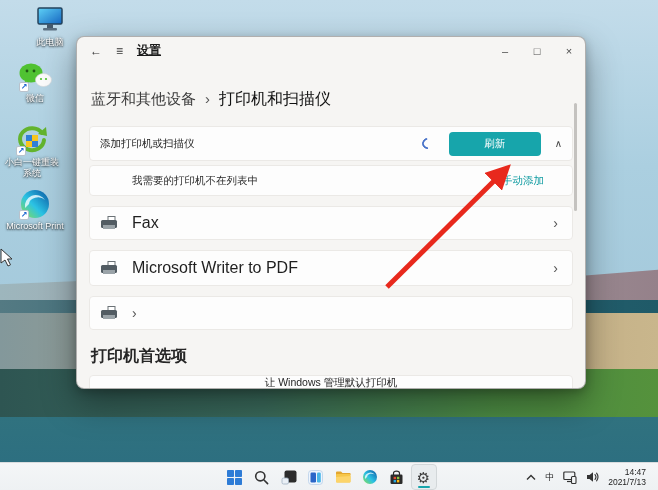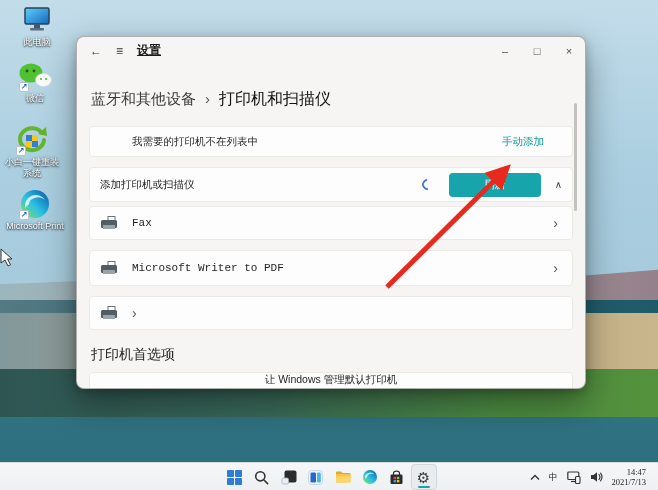--- a/index.html
+++ b/index.html
@@ -54,23 +54,23 @@
   .refresh { border:none; background:#17a5ab; color:#fff; font-size:10.5px;
              width:92px; height:24px; border-radius:4px; margin-right:14px;
              font-family:inherit; cursor:pointer; }
   .chev-up { font-size:10px; color:#444; }
   .sub { height:31px; }
   .sub-label { font-size:10.5px; color:#2a2a2a; flex:1; padding-left:32px; }
   .manual { font-size:10.5px; color:#0f9ba1; text-decoration:none; margin-right:18px; cursor:pointer; }
   .prow { height:34px; }
   .prow-pdf { height:36px; }
   .pic { width:20px; margin-right:12px; display:flex; align-items:center; }
-  .pname { font-size:11px; color:#1f1f1f; flex:1;font-family:Liberation Mono, monospace; }
+  .pname { font-size:16px; color:#1f1f1f; flex:1; }
   .chev { font-size:14px; color:#555; margin-right:4px; }
-  .sect { font-size:14px; font-weight:normal; color:#262626; margin:16px 0 8px 2px; }
+  .sect { font-size:16px; font-weight:bold; color:#262626; margin:16px 0 8px 2px; }
   .pref { height:38px; margin-bottom:0;flex-direction:column; }
   .pref-label { font-size:10.5px; color:#1f1f1f; flex:1; }
   .tstate { font-size:10.5px; color:#222; margin-right:10px; }
   .toggle { position:relative; width:34px; height:16px; background:#17a5ab; border-radius:9px;
             margin-right:6px; cursor:pointer; }
   .knob { position:absolute; right:2px; top:2px; width:12px; height:12px; background:#fff; border-radius:50%; }
   .sbar { position:absolute; right:8px; top:66px; width:3px; height:108px; background:#c4c2bf; border-radius:2px; }
   
   .anno { position:absolute; left:0; top:0; z-index:40; pointer-events:none; }
   
@@ -79,21 +79,21 @@
   .tb-center { position:absolute; left:50%; top:1px; transform:translateX(-50%); display:flex; }
   .tb-btn { position:relative; width:26px; height:26px; display:flex; align-items:center;
             justify-content:center; border-radius:4px; margin:0 .5px; cursor:pointer; }
   .tb-btn.active { background:#e8ecee; border:1px solid #d2d7d9; }
   .tb-indicator { position:absolute; bottom:1px; left:50%; transform:translateX(-50%);
                   width:12px; height:2.5px; border-radius:2px; background:#17a5ab; }
   .gear-glyph { font-size:15px; color:#3d3d3d; line-height:1; }
   .tb-tray { position:absolute; right:12px; top:0; height:28px; display:flex; align-items:center; }
   .tray-ic { margin-left:9px; display:flex; align-items:center; }
   .ime { font-size:9px; color:#222; }
-  .clock { margin-left:9px; text-align:right; font-size:8.5px; line-height:10px; color:#1e1e1e;font-family:Liberation Serif, serif; }
+  .clock { margin-left:9px; text-align:right; font-size:8.5px; line-height:10px; color:#1e1e1e; }
 </style>
 </head>
 <body>
 
 <svg width="0" height="0" style="position:absolute">
   <defs>
     <linearGradient id="eg" x1="0" y1="1" x2="1" y2="0">
       <stop offset="0" stop-color="#8ce04b"></stop>
         <stop offset="0.45" stop-color="#2cc3e4"></stop>
         <stop offset="1" stop-color="#0b57a4"></stop>
@@ -107,21 +107,21 @@
 
 <div id="screen">
 
   <div class="wp wp-sky"></div>
   <div class="wp wp-mount"></div>
   <div class="wp wp-line"></div>
   <div class="wp wp-tan"></div>
   <div class="wp wp-green"></div>
   <div class="wp wp-water"></div>
 
-  <div class="dicon" style="left:7px;top:4px">
+  <div class="dicon" style="left:20px;top:4px">
     <div class="dicon-img">
       <svg width="32" height="28" viewBox="0 0 32 28">
         <rect x="4" y="2" width="24" height="16" rx="1.5" fill="url(#scr)" stroke="#24435c" stroke-width="1.5"></rect>
         <rect x="13" y="18" width="6" height="4" fill="#44586b"></rect>
         <rect x="9" y="22" width="14" height="2.5" rx="1" fill="#5a6e80"></rect>
       </svg>
     </div>
     <div class="dicon-label">此电脑</div>
   </div>
 
@@ -184,30 +184,30 @@
     </div>
 
     <div class="crumb">
       <span class="crumb-parent">蓝牙和其他设备</span>
       <span class="crumb-sep">›</span>
       <span class="crumb-current">打印机和扫描仪</span>
     </div>
 
     <div class="content">
 
-      <div class="card sub">
-        <span class="sub-label">我需要的打印机不在列表中</span>
-        <a class="manual">手动添加</a>
-      </div>
-
       <div class="card rowA">
         <span class="rowA-label">添加打印机或扫描仪</span>
         <span class="spinner"></span>
         <button class="refresh">刷新</button>
         <span class="chev-up">∧</span>
+      </div>
+
+      <div class="card sub">
+        <span class="sub-label">我需要的打印机不在列表中</span>
+        <a class="manual">手动添加</a>
       </div>
 
       <div class="card prow">
         <span class="pic">
           <svg width="18" height="15" viewBox="0 0 18 15">
             <rect x="8" y="0.5" width="7" height="5" fill="#fff" stroke="#6b7276" stroke-width="1"></rect>
             <rect x="1" y="4" width="16" height="8" rx="1.5" fill="#525c63"></rect>
             <rect x="3" y="9" width="12" height="4" fill="#9aa3a8"></rect>
           </svg>
         </span>

